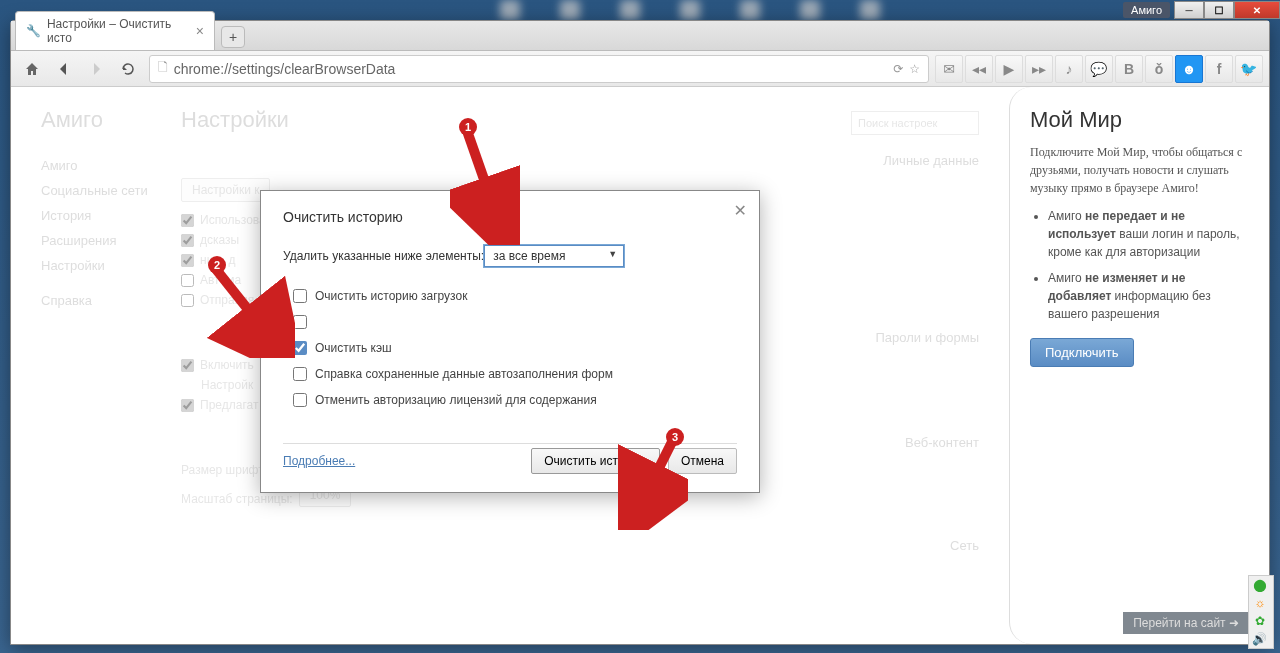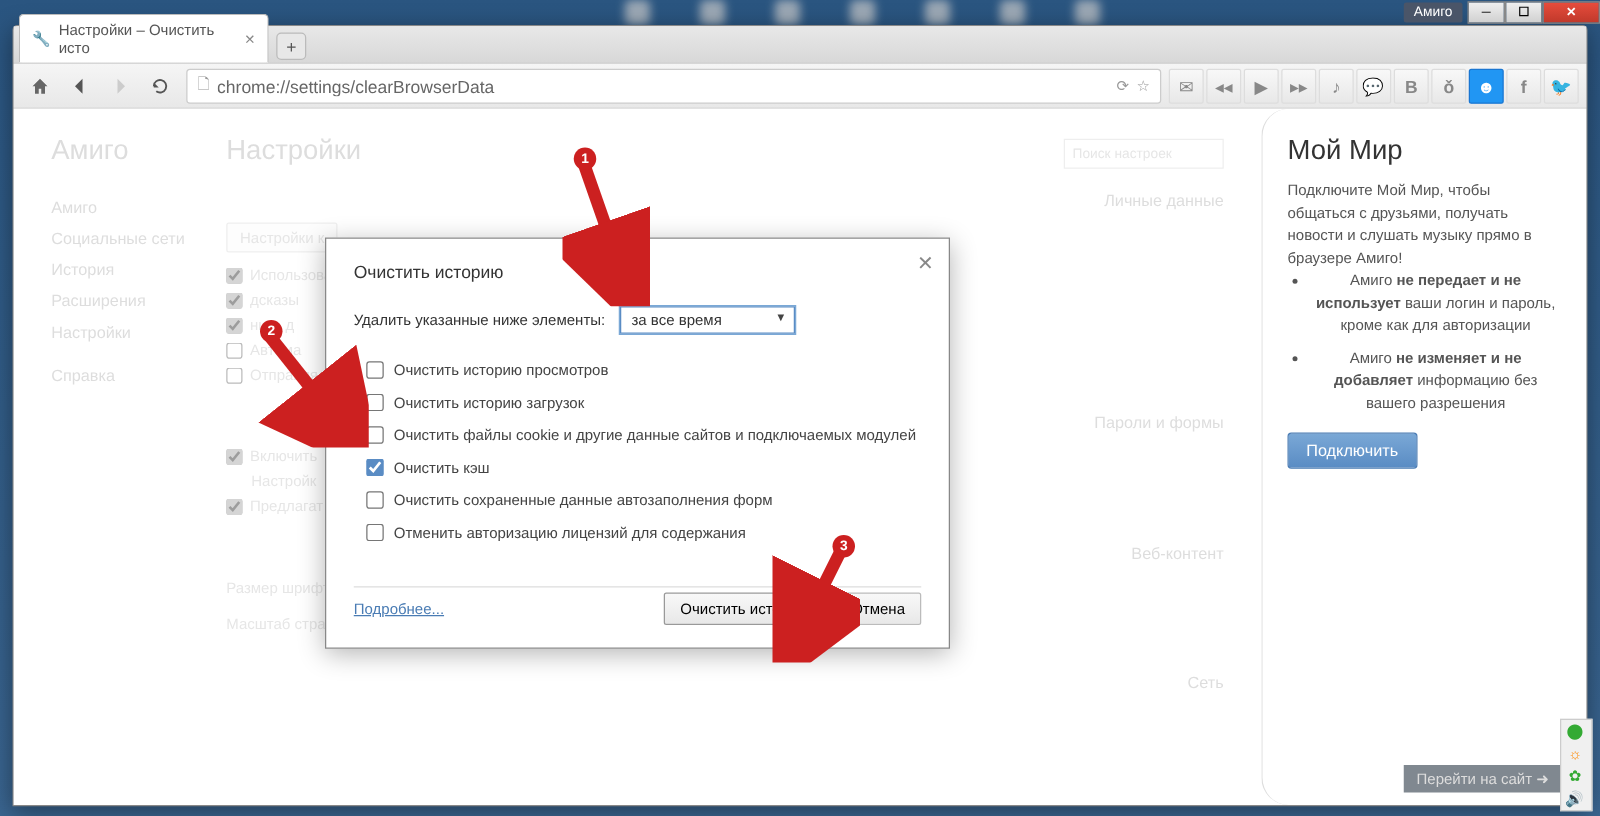--- a/index.html
+++ b/index.html
@@ -46,32 +46,32 @@
 .settings-body h2 { font-size: 22px; color: #bbb; font-weight: normal; margin-bottom: 20px; }
 .settings-search { position: absolute; right: 30px; top: 24px; width: 128px; height: 24px; border: 1px solid #ddd; background: #fff; font-size: 11px; color: #ccc; padding: 0 6px; display: flex; align-items: center; }
 .section-title { font-size: 13px; color: #bbb; margin: 20px 0 10px; text-align: right; }
 .dim-btn { border: 1px solid #ddd; padding: 4px 10px; font-size: 12px; color: #ccc; background: #fafafa; border-radius: 2px; display: inline-block; margin-bottom: 8px; }
 .dim-check { display: flex; align-items: center; gap: 6px; font-size: 12px; color: #ccc; padding: 3px 0; }
 .dim-check input { accent-color: #aaa; }
 
 
 .right-panel { width: 260px; border-left: 1px solid #ddd; padding: 20px; font-size: 13px; color: #555; border-radius: 22px; }
 .right-panel h3 { font-size: 22px; font-weight: normal; margin-bottom: 10px; color: #333; }
-.right-panel p { font-size: 12px; line-height: 1.5; color: #555; }
+.right-panel p { font-size: 12px; line-height: 1.5; margin-bottom: 10px; color: #555; font-family: Liberation Serif, serif; }
 .right-panel ul { list-style: disc; padding-left: 18px; margin-bottom: 15px; }
-.right-panel ul li { font-size: 12px; line-height: 1.5; margin-bottom: 8px; color: #555; text-align: center; }
+.right-panel ul li { font-size: 12px; line-height: 1.5; margin-bottom: 8px; color: #555; }
 .connect-btn { background: linear-gradient(#7aa8d6, #5a8cc4); color: #fff; border: 1px solid #4a7cb4; padding: 6px 14px; font-size: 13px; border-radius: 3px; cursor: pointer; text-align: center; }
 .bottom-link { position: absolute; right: 20px; bottom: 10px; background: #808890; color: #ddd; font-size: 12px; padding: 4px 10px; display: flex; align-items: center; gap: 4px; cursor: pointer; z-index: 5; }
 
 
 .dialog-overlay { position: absolute; inset: 0; background: rgba(255,255,255,0.5); z-index: 10; }
 .dialog { position: absolute; left: 260px; top: 190px; width: 500px; background: #fff; border: 1px solid #888; box-shadow: 0 4px 20px rgba(0,0,0,0.3); z-index: 20; padding: 18px 22px; font-size: 13px; color: #333; }
 .dialog-close { position: absolute; right: 12px; top: 10px; font-size: 16px; color: #888; cursor: pointer; background: none; border: none; }
 .dialog h3 { font-size: 14px; font-weight: normal; margin-bottom: 20px; }
-.dialog-row { display: flex; align-items: center; gap: 12px; margin-bottom: 16px; font-size: 12px; }
+.dialog-row { display: flex; align-items: center; gap: 0; margin-bottom: 16px; font-size: 12px; }
 .time-select { border: 1px solid #5a8cc4; background: #fff; padding: 3px 24px 3px 8px; font-size: 12px; position: relative; min-width: 140px; outline: 1px solid #7aa8d6; }
 .time-select::after { content: "▼"; position: absolute; right: 6px; font-size: 9px; color: #444; }
 .check-list { margin-left: 10px; margin-bottom: 30px; }
 .checkitem { display: flex; align-items: center; gap: 8px; padding: 6px 0; font-size: 12px; color: #444; }
 .checkitem input[type=checkbox] { width: 14px; height: 14px; accent-color: #5a8cc4; }
 .dialog-footer { display: flex; align-items: center; border-top: 1px solid #ddd; padding-top: 4px; }
 .more-link { color: #4a7cb4; text-decoration: underline; font-size: 12px; cursor: pointer; }
 .dialog-footer .spacer { flex: 1; }
 .dlg-btn { border: 1px solid #bbb; background: linear-gradient(#f8f8f8, #e8e8e8); padding: 5px 12px; font-size: 12px; border-radius: 2px; cursor: pointer; margin-left: 8px; }
 .dlg-btn.primary { border-color: #999; }
@@ -241,37 +241,32 @@
 <div class="dialog">
   <button class="dialog-close">✕</button>
   <h3>Очистить историю</h3>
   <div class="dialog-row">
     <span>Удалить указанные ниже элементы:</span>
     <div class="time-select"><span>за все время</span></div>
   </div>
   <div class="check-list">
     <label class="checkitem">
         <input type="checkbox" style="">
-        <span>Очистить историю просмотров</span>
+        <span>Очистить историю загрузок</span>
       </label>
     <label class="checkitem">
         <input type="checkbox" style="">
-        <span>Очистить историю загрузок</span>
-      </label>
-    <label class="checkitem">
-        <input type="checkbox" style="">
-        <span>Очистить файлы cookie и другие данные сайтов и подключаемых модулей</span>
       </label>
     <label class="checkitem">
         <input type="checkbox" checked="" style="">
         <span>Очистить кэш</span>
       </label>
     <label class="checkitem">
         <input type="checkbox" style="">
-        <span>Очистить сохраненные данные автозаполнения форм</span>
+        <span>Справка сохраненные данные автозаполнения форм</span>
       </label>
     <label class="checkitem">
         <input type="checkbox" style="">
         <span>Отменить авторизацию лицензий для содержания</span>
       </label>
   </div>
   <div class="dialog-footer">
     <a class="more-link">Подробнее...</a>
     <span class="spacer"></span>
     <button class="dlg-btn primary">Очистить историю</button>

